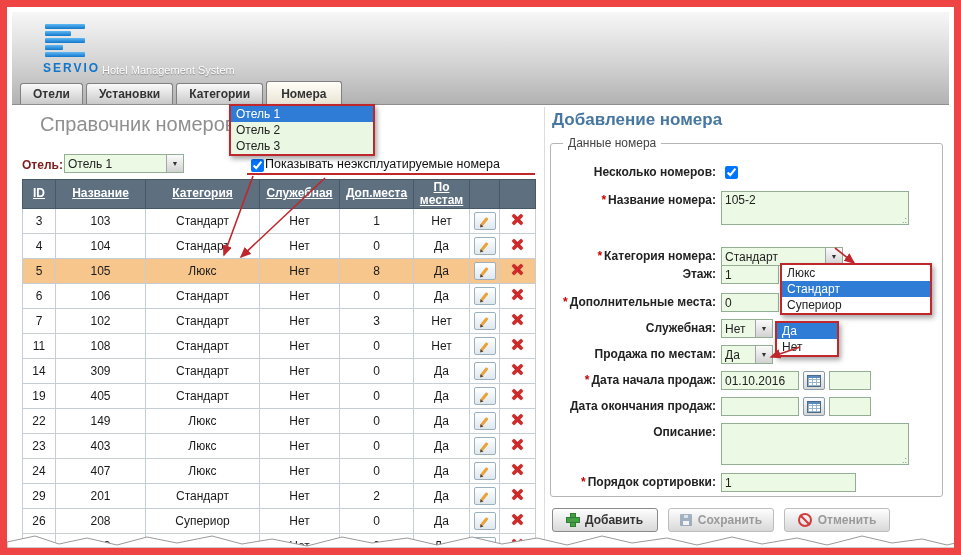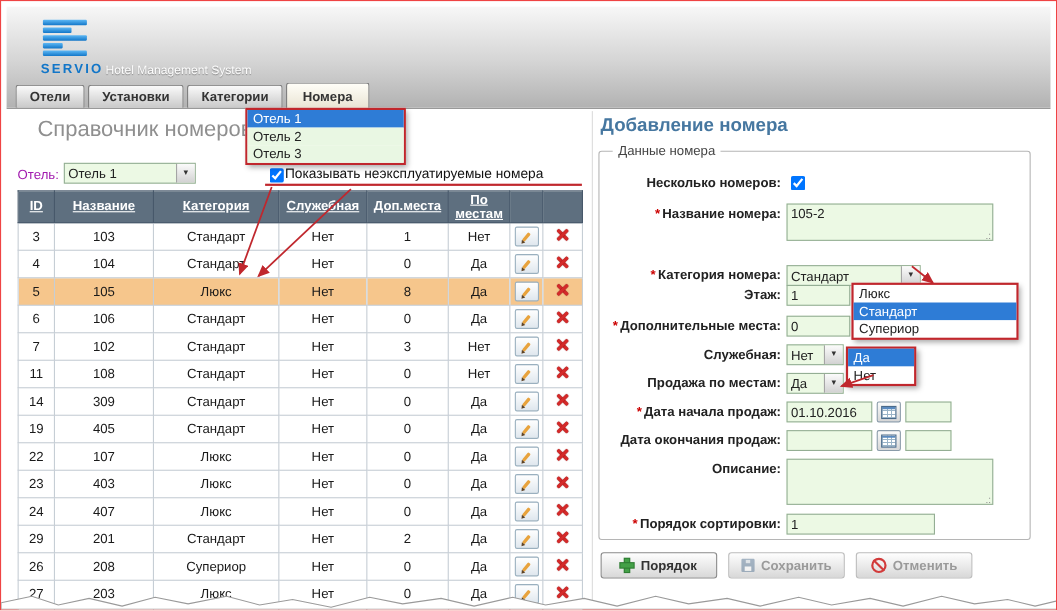--- a/index.html
+++ b/index.html
@@ -1,35 +1,35 @@
 <!DOCTYPE html>
 <html><head>
 <meta charset="utf-8">
 <style>
   html,body{margin:0;padding:0;background:#fff;font-family:"Liberation Sans",sans-serif;}
-  #app{position:relative;width:961px;height:555px;box-sizing:border-box;border:1px solid #ef4444;overflow:hidden;background:#fff;}
+  #app{position:relative;width:961px;height:555px;box-sizing:border-box;border:7px solid #ef4444;overflow:hidden;background:#fff;}
 
   
   #hdr{position:absolute;left:5px;right:5px;top:5px;height:92px;background:linear-gradient(#f7f7f7,#d4d4d4 55%,#b2b2b2);}
   #logo{position:absolute;left:33px;top:12px;width:42px;}
   #logo .bar{height:5px;margin-bottom:2px;border-radius:1px;background:linear-gradient(#5db8f5,#1276c8);}
   #brand{position:absolute;left:31px;top:49px;font-size:12px;font-weight:bold;letter-spacing:2px;color:#1276c8;}
   #subtitle{position:absolute;left:90px;top:52px;font-size:11px;color:#fdfdfd;text-shadow:0 1px 1px rgba(80,80,80,.55);}
 
   
   #tabs{position:absolute;left:13px;top:76px;height:21px;display:flex;align-items:flex-end;z-index:8;}
   .tab{border:1px solid #808080;border-bottom:none;border-radius:3px 3px 0 0;padding:3px 12px;font-size:12px;font-weight:bold;color:#333;background:linear-gradient(#fafafa,#c9c9c9);margin-right:3px;cursor:default;}
   .tab.active{background:linear-gradient(#fffef8,#ece7d8 85%);padding:5px 14px 4px;margin-bottom:-1px;z-index:10;position:relative;}
 
   #content{position:absolute;left:5px;right:5px;top:97px;bottom:5px;background:#fff;border-top:1px solid #8e8e8e;}
   #vdivider{position:absolute;left:537px;top:100px;height:450px;border-left:1px solid #dcdcdc;}
 
   
   #left-title{position:absolute;left:33px;top:106px;font-size:20px;color:#8f8f8f;}
-  #hotel-label{position:absolute;left:15px;top:151px;font-size:12px;font-weight:400;color:#a21caf;}
+  #hotel-label{position:absolute;left:15px;top:151px;font-size:12px;font-weight:700;color:#7f1d1d;}
   #hotel-select{position:absolute;left:57px;top:147px;width:120px;}
   #show-unused-box{position:absolute;left:240px;top:149px;width:13px;height:13px;}
   #show-unused-label{position:absolute;left:258px;top:150px;font-size:12.5px;font-weight:normal;color:#111;}
   #red-underline{position:absolute;left:240px;top:166px;width:288px;border-top:2px solid #c0272d;}
 
   
   .xsel{height:19px;background:#ecf9e4;border:1px solid #94ae94;display:inline-flex;align-items:center;box-sizing:border-box;}
   .xsel .xval{flex:1;padding:0 3px;font-size:12px;color:#222;white-space:nowrap;overflow:hidden;}
   .xsel .xbtn{width:16px;align-self:stretch;border-left:1px solid #a5a5a5;background:linear-gradient(#fbfbfb,#d2d2d2);display:flex;align-items:center;justify-content:center;cursor:default;}
   .xsel .caret{font-size:7px;color:#333;line-height:1;}
@@ -251,21 +251,21 @@
           <td>Нет</td>
           <td>0</td>
           <td>Да</td>
           <td><span class="chip">
               <span class="pencil"></span>
             </span></td>
           <td><span class="xwrap"><span class="xmark"></span></span></td>
         </tr>
         <tr>
           <td>22</td>
-          <td>107</td>
+          <td>149</td>
           <td>Люкс</td>
           <td>Нет</td>
           <td>0</td>
           <td>Да</td>
           <td><span class="chip">
               <span class="pencil"></span>
             </span></td>
           <td><span class="xwrap"><span class="xmark"></span></span></td>
         </tr>
         <tr>
@@ -451,21 +451,21 @@
       <div class="opt">Супериор</div>
     </div>
   <div id="svc-pop" class="pop">
       <div class="opt sel">Да</div>
       <div class="opt">Нет</div>
     </div>
 
   <div id="btnrow">
     <button class="abtn">
         <span class="plus"></span>
-        <span>Порядок</span>
+        <span>Добавить</span>
       </button>
     <button class="abtn disabled">
         <span class="disk"></span>
         <span>Сохранить</span>
       </button>
     <button class="abtn disabled">
         <span class="nosym"></span>
         <span>Отменить</span>
       </button>
   </div>

